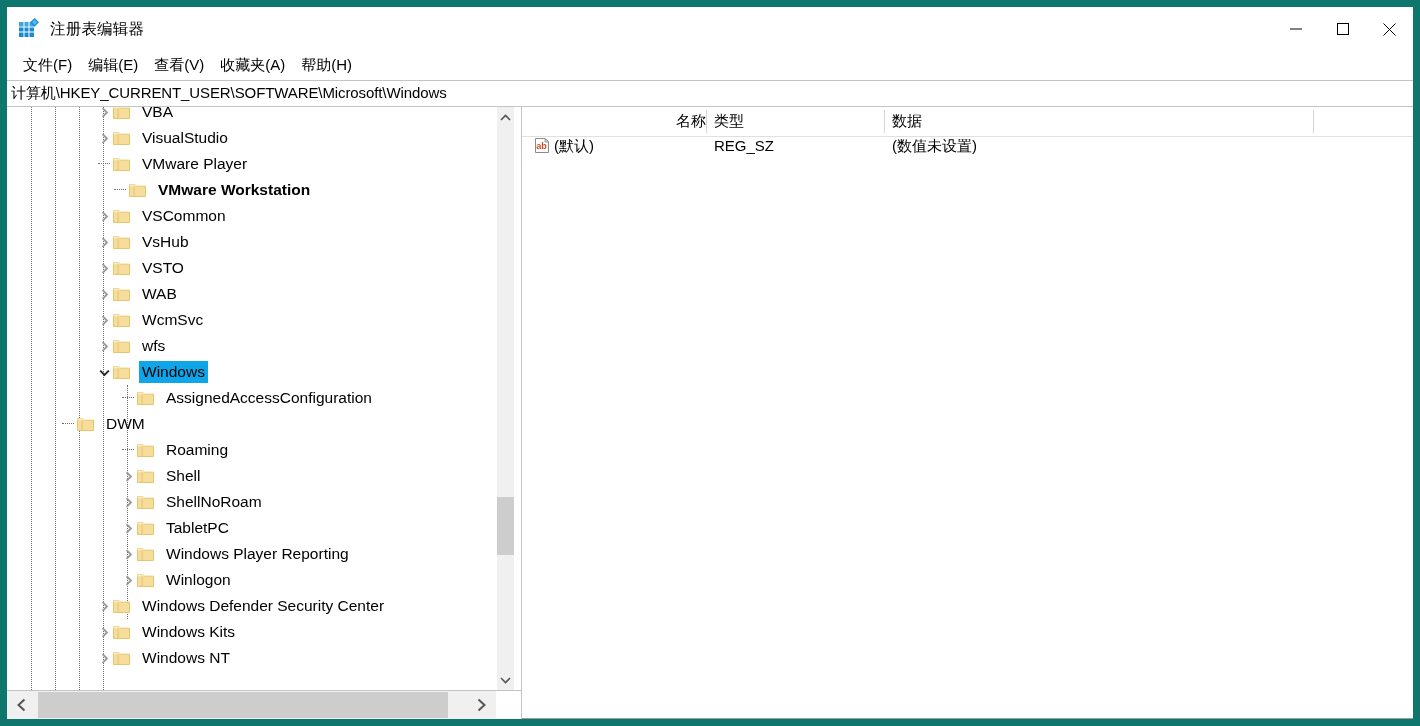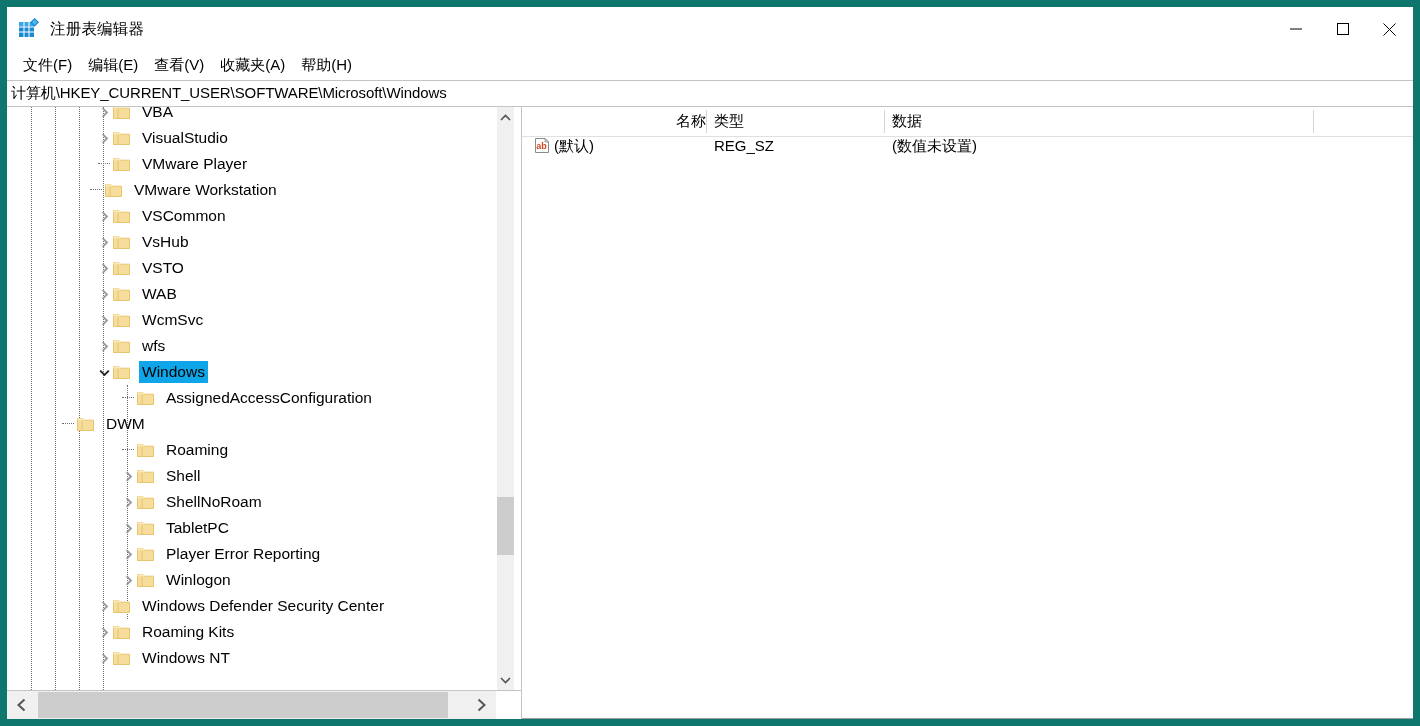--- a/index.html
+++ b/index.html
@@ -445,21 +445,21 @@
               </div>
               <div class="tree-row" style="padding-left: 88px;">
                 <span class="connector"></span>
                 <span class="folder-ico"><svg width="17" height="15" viewBox="0 0 17 15">
                     <path d="M0.5 1.5 L6 1.5 L7.3 3.2 L16.5 3.2 L16.5 13.5 L0.5 13.5 Z" fill="#f6dd9b" stroke="#e8c56c" stroke-width="1"></path>
                     <path d="M0.5 1.5 L6 1.5 L7.3 3.2 L0.5 3.2 Z" fill="#fbecc4"></path>
                     <rect x="4.6" y="3.2" width="1" height="10.3" fill="#e6c371"></rect>
                   </svg></span>
                 <span class="tree-label">VMware Player</span>
               </div>
-              <div class="tree-row" style="padding-left: 80px;">
+              <div class="tree-row" style="padding-left: 104px; font-weight: bold;">
                 <span class="connector"></span>
                 <span class="folder-ico"><svg width="17" height="15" viewBox="0 0 17 15">
                     <path d="M0.5 1.5 L6 1.5 L7.3 3.2 L16.5 3.2 L16.5 13.5 L0.5 13.5 Z" fill="#f6dd9b" stroke="#e8c56c" stroke-width="1"></path>
                     <path d="M0.5 1.5 L6 1.5 L7.3 3.2 L0.5 3.2 Z" fill="#fbecc4"></path>
                     <rect x="4.6" y="3.2" width="1" height="10.3" fill="#e6c371"></rect>
                   </svg></span>
                 <span class="tree-label">VMware Workstation</span>
               </div>
               <div class="tree-row" style="padding-left: 88px;">
                 <span class="twisty">
@@ -622,21 +622,21 @@
                 <span class="twisty">
                   <svg width="11" height="11" viewBox="0 0 11 11">
                     <polyline points="3.6,1.2 7.9,5.5 3.6,9.8" fill="none" stroke="#999999" stroke-width="1.9"></polyline>
                   </svg>
                 </span>
                 <span class="folder-ico"><svg width="17" height="15" viewBox="0 0 17 15">
                     <path d="M0.5 1.5 L6 1.5 L7.3 3.2 L16.5 3.2 L16.5 13.5 L0.5 13.5 Z" fill="#f6dd9b" stroke="#e8c56c" stroke-width="1"></path>
                     <path d="M0.5 1.5 L6 1.5 L7.3 3.2 L0.5 3.2 Z" fill="#fbecc4"></path>
                     <rect x="4.6" y="3.2" width="1" height="10.3" fill="#e6c371"></rect>
                   </svg></span>
-                <span class="tree-label">Player Error Reporting</span>
+                <span class="tree-label">Windows Player Reporting</span>
               </div>
               <div class="tree-row" style="padding-left: 112px;">
                 <span class="twisty">
                   <svg width="11" height="11" viewBox="0 0 11 11">
                     <polyline points="3.6,1.2 7.9,5.5 3.6,9.8" fill="none" stroke="#999999" stroke-width="1.9"></polyline>
                   </svg>
                 </span>
                 <span class="folder-ico"><svg width="17" height="15" viewBox="0 0 17 15">
                     <path d="M0.5 1.5 L6 1.5 L7.3 3.2 L16.5 3.2 L16.5 13.5 L0.5 13.5 Z" fill="#f6dd9b" stroke="#e8c56c" stroke-width="1"></path>
                     <path d="M0.5 1.5 L6 1.5 L7.3 3.2 L0.5 3.2 Z" fill="#fbecc4"></path>
@@ -661,21 +661,21 @@
                 <span class="twisty">
                   <svg width="11" height="11" viewBox="0 0 11 11">
                     <polyline points="3.6,1.2 7.9,5.5 3.6,9.8" fill="none" stroke="#999999" stroke-width="1.9"></polyline>
                   </svg>
                 </span>
                 <span class="folder-ico"><svg width="17" height="15" viewBox="0 0 17 15">
                     <path d="M0.5 1.5 L6 1.5 L7.3 3.2 L16.5 3.2 L16.5 13.5 L0.5 13.5 Z" fill="#f6dd9b" stroke="#e8c56c" stroke-width="1"></path>
                     <path d="M0.5 1.5 L6 1.5 L7.3 3.2 L0.5 3.2 Z" fill="#fbecc4"></path>
                     <rect x="4.6" y="3.2" width="1" height="10.3" fill="#e6c371"></rect>
                   </svg></span>
-                <span class="tree-label">Roaming Kits</span>
+                <span class="tree-label">Windows Kits</span>
               </div>
               <div class="tree-row" style="padding-left: 88px;">
                 <span class="twisty">
                   <svg width="11" height="11" viewBox="0 0 11 11">
                     <polyline points="3.6,1.2 7.9,5.5 3.6,9.8" fill="none" stroke="#999999" stroke-width="1.9"></polyline>
                   </svg>
                 </span>
                 <span class="folder-ico"><svg width="17" height="15" viewBox="0 0 17 15">
                     <path d="M0.5 1.5 L6 1.5 L7.3 3.2 L16.5 3.2 L16.5 13.5 L0.5 13.5 Z" fill="#f6dd9b" stroke="#e8c56c" stroke-width="1"></path>
                     <path d="M0.5 1.5 L6 1.5 L7.3 3.2 L0.5 3.2 Z" fill="#fbecc4"></path>

